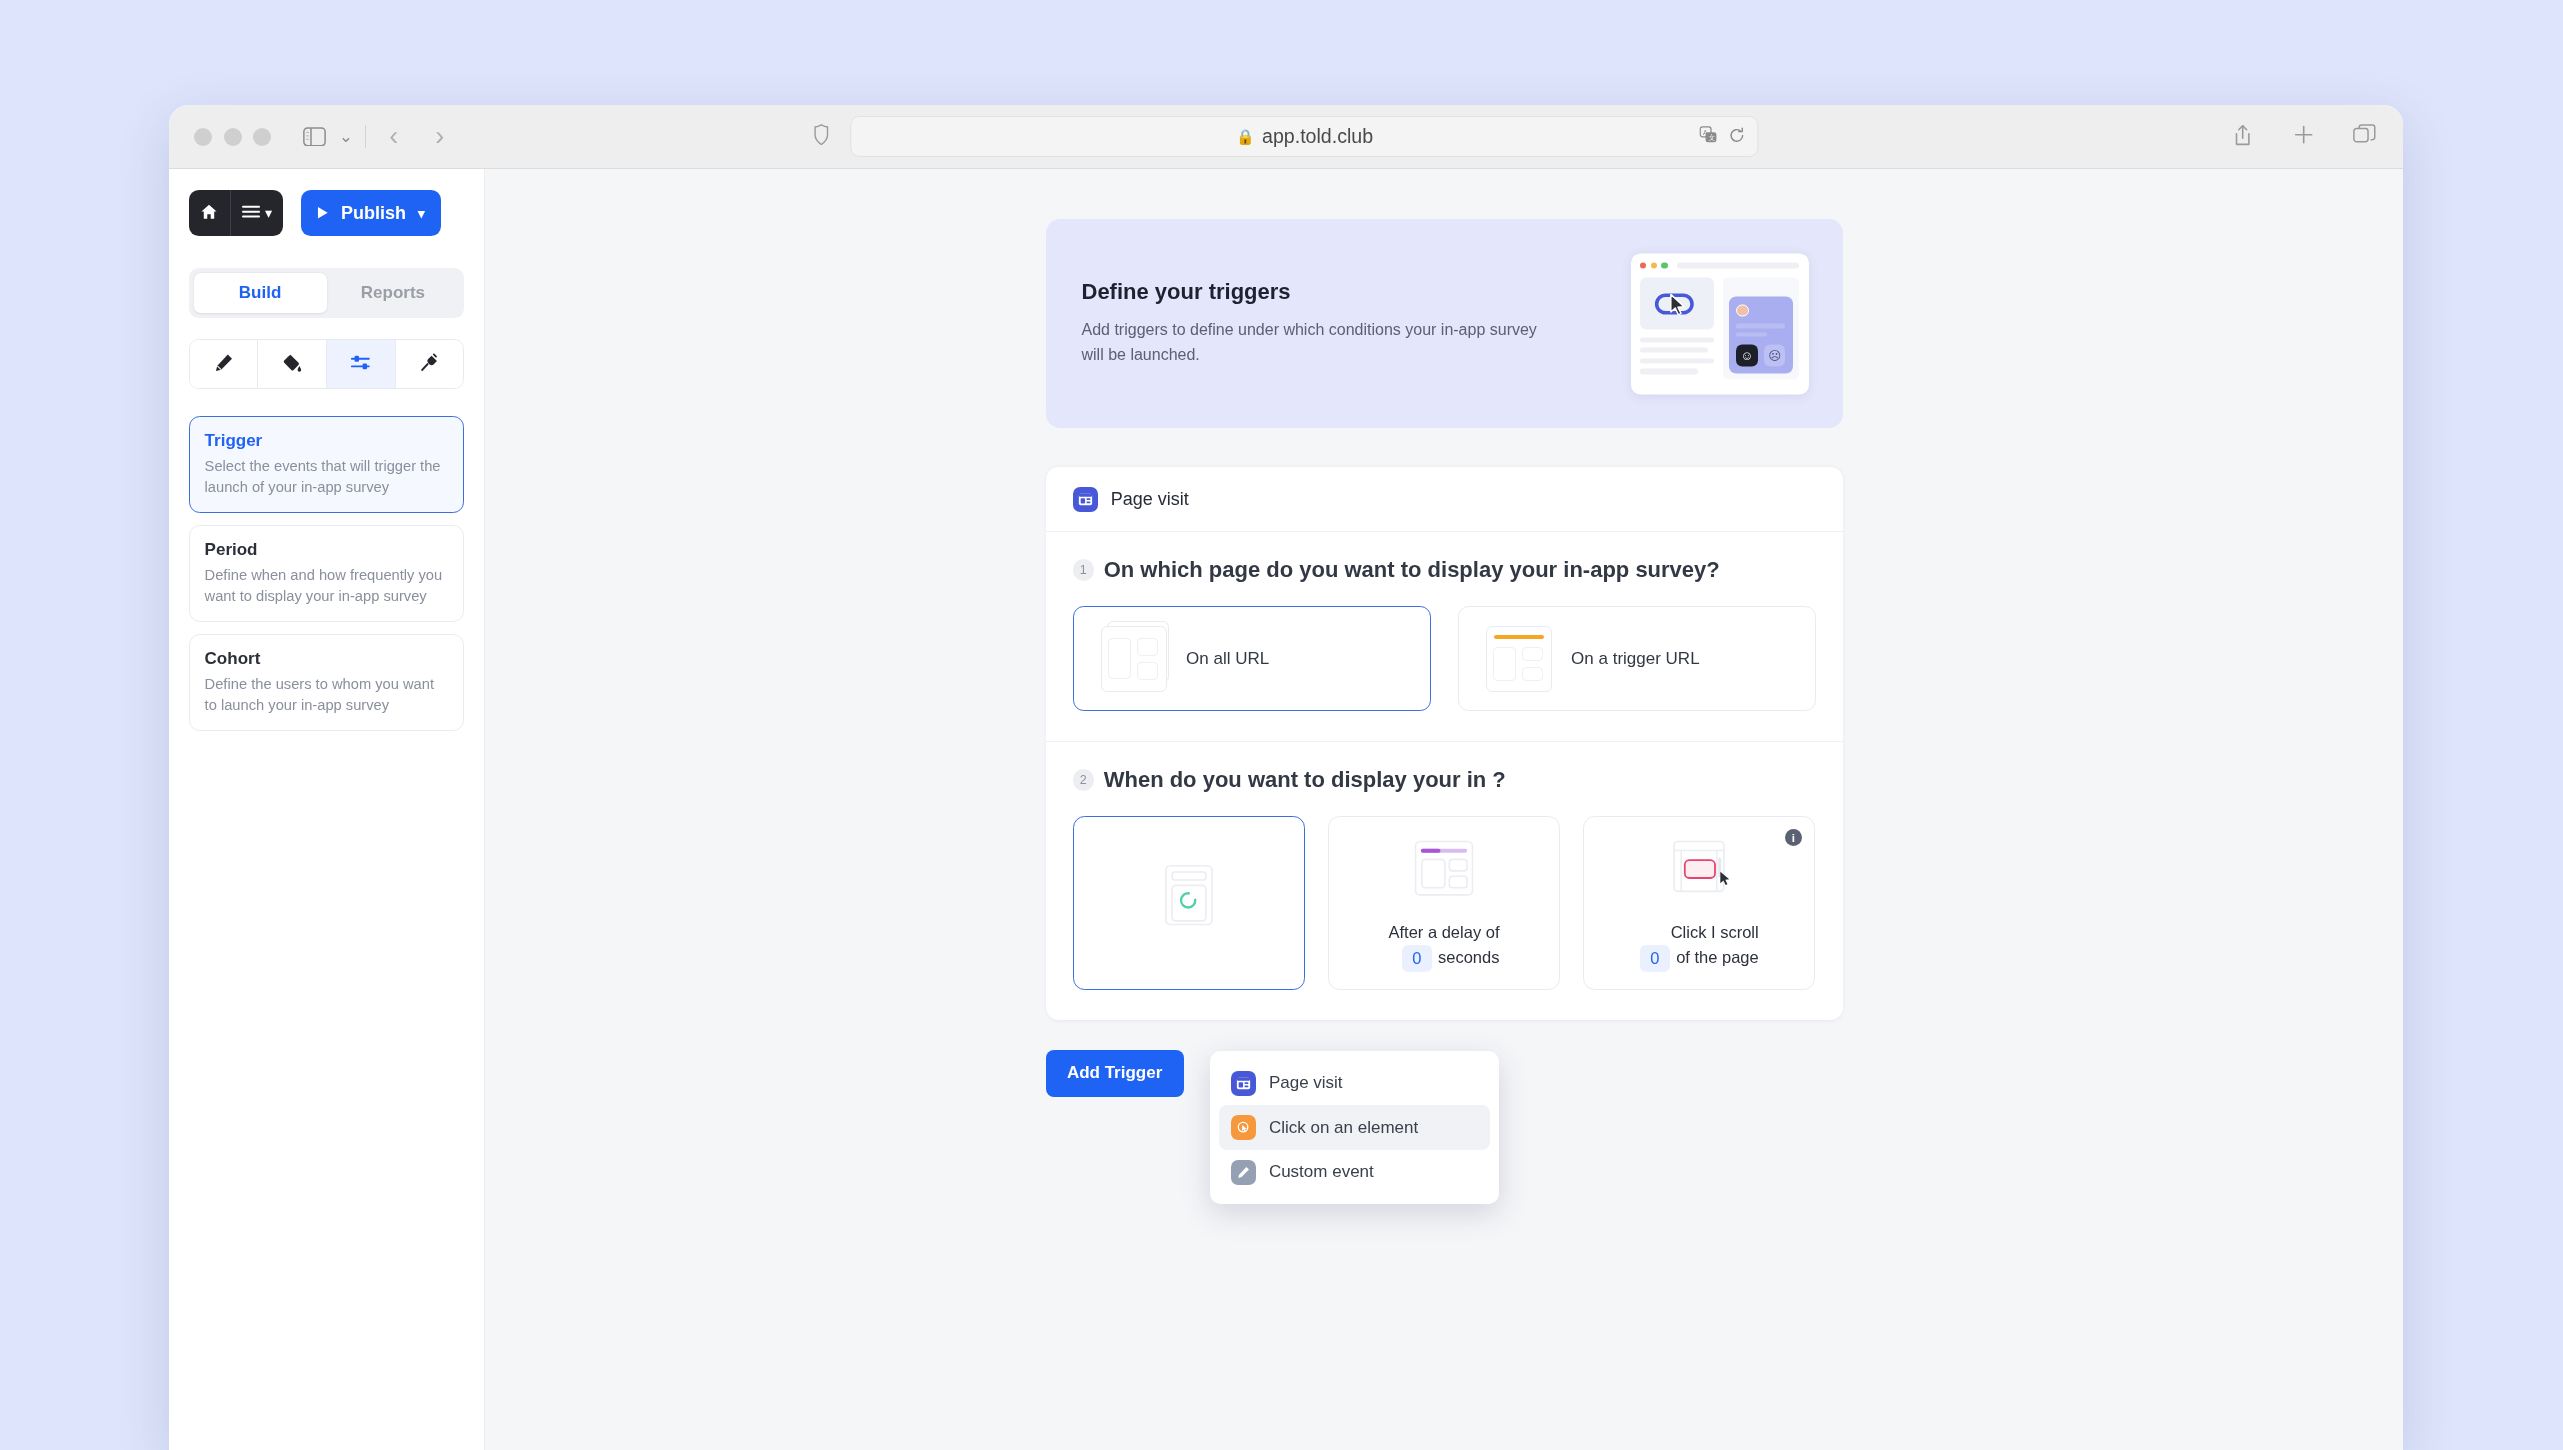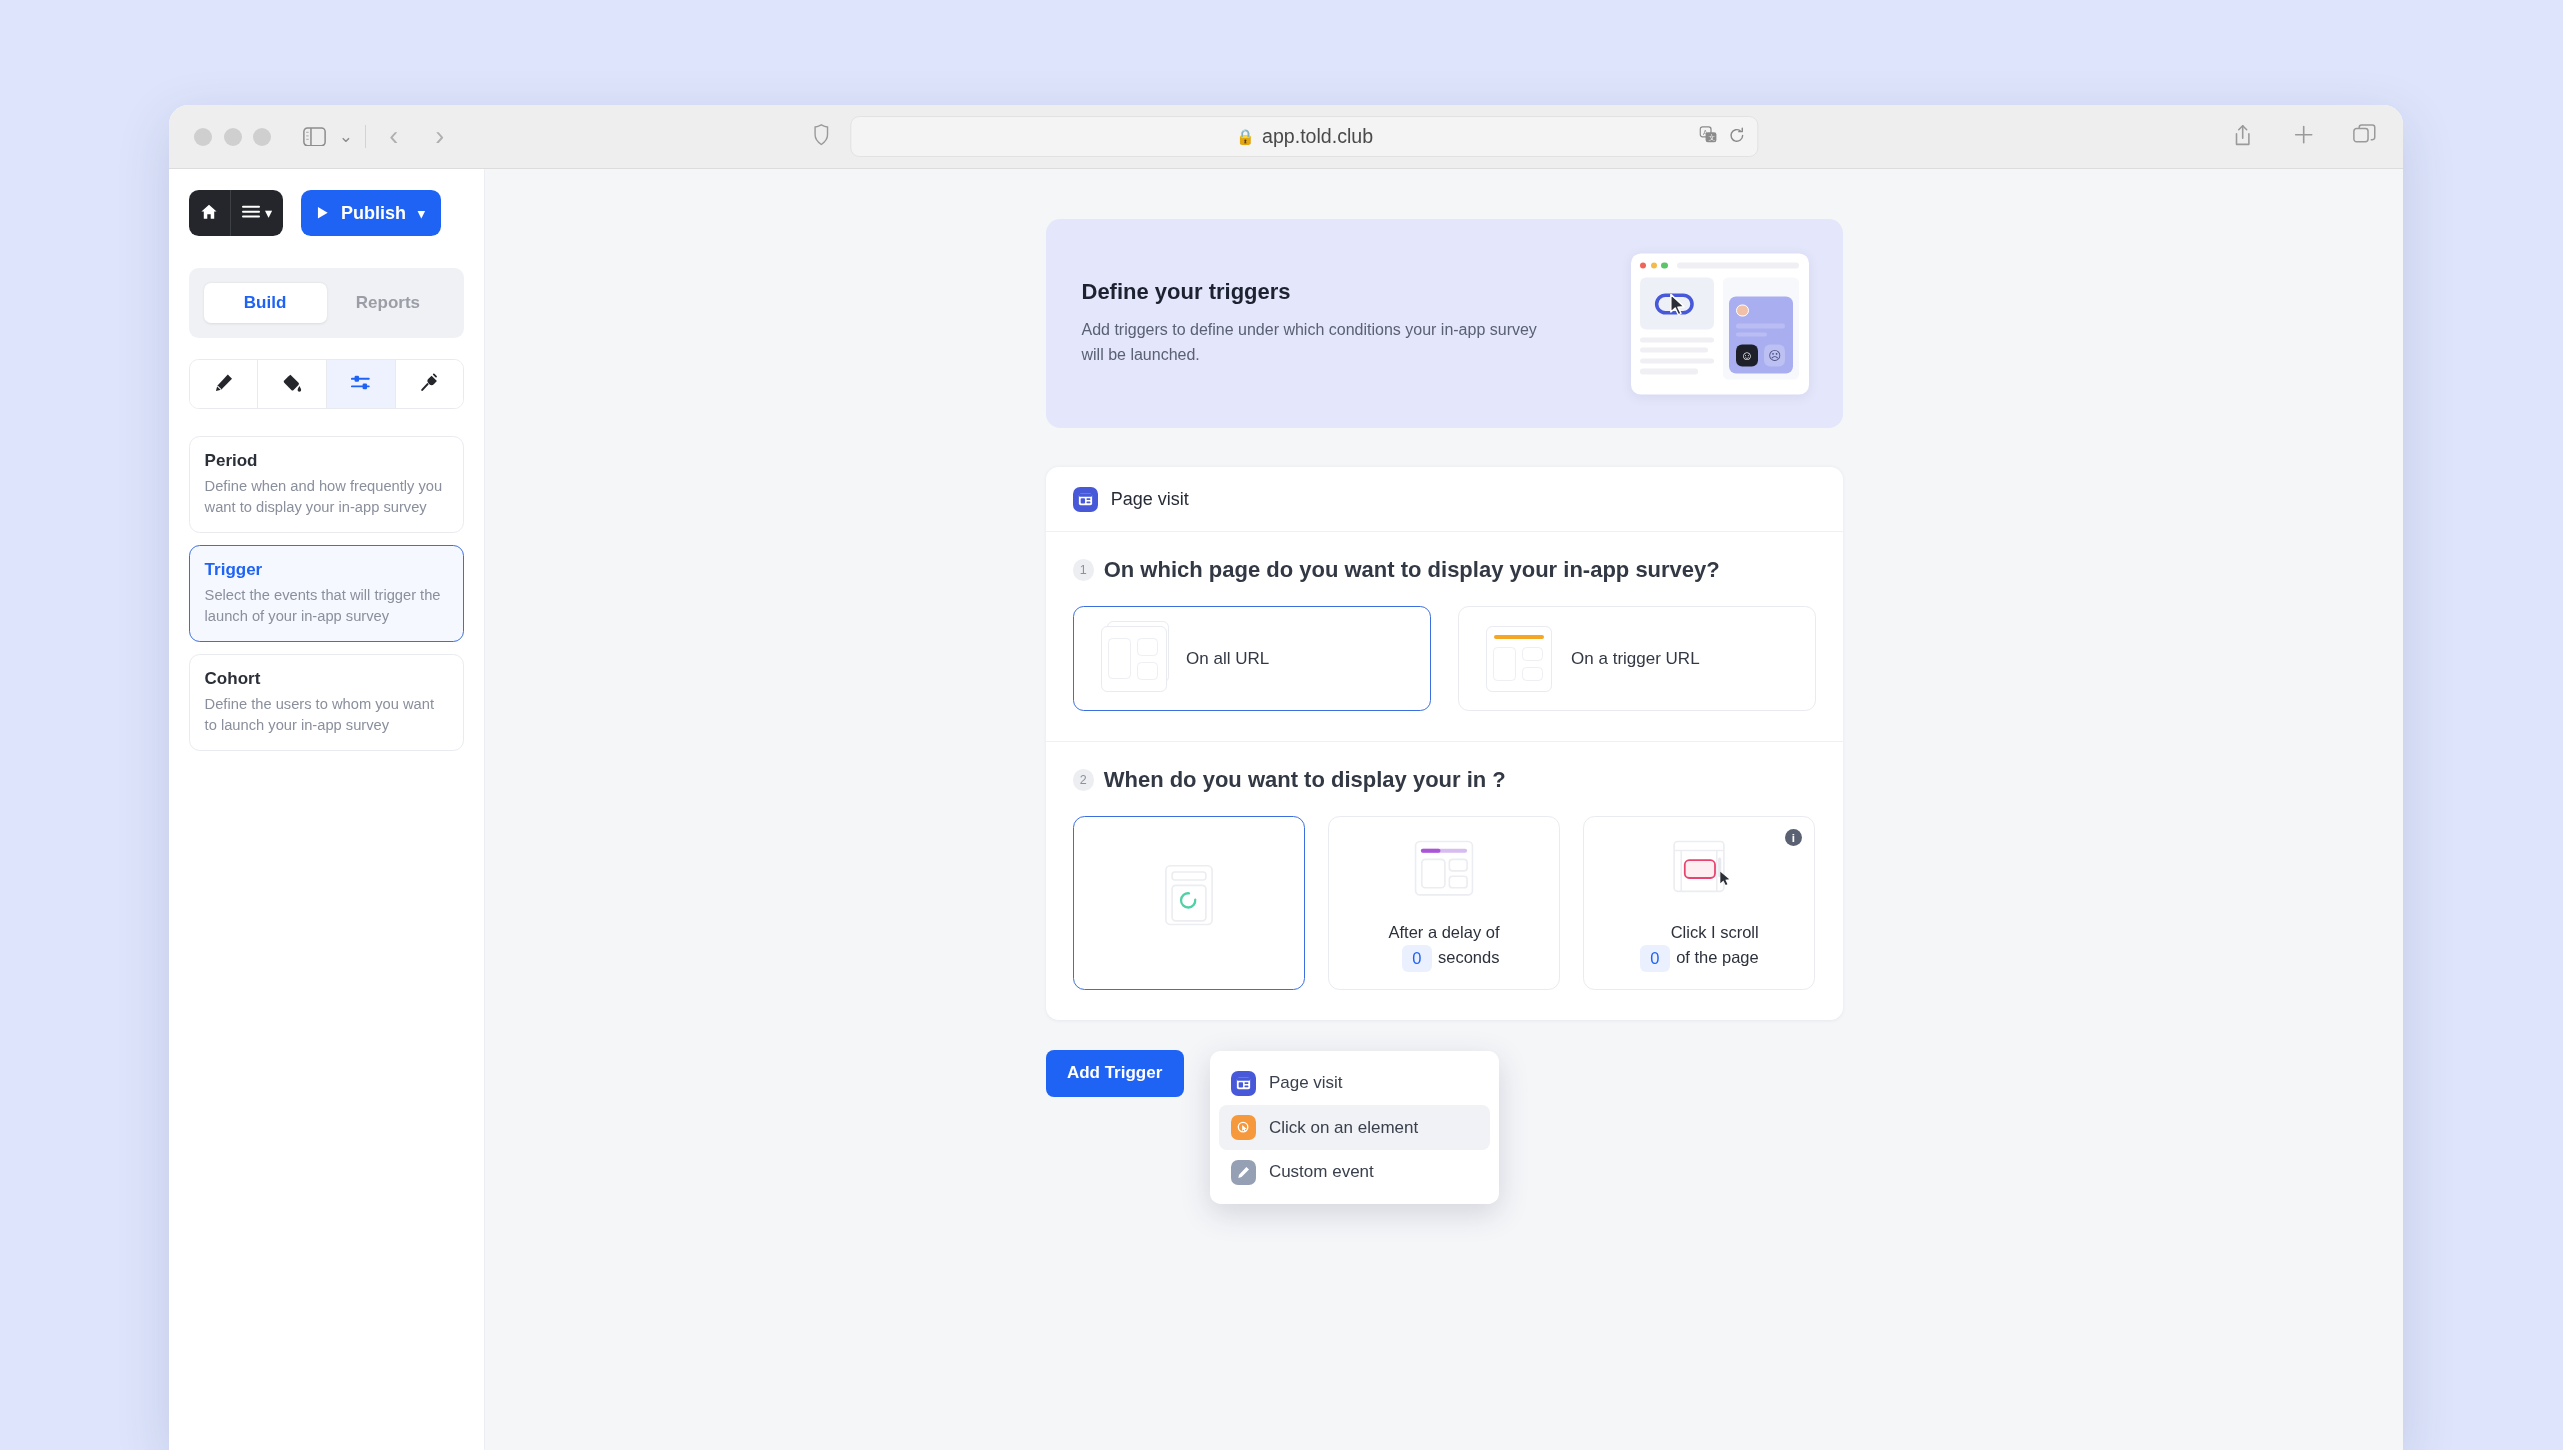--- a/index.html
+++ b/index.html
@@ -76,21 +76,21 @@
   #nav-sep { width: 0.9px; background: #3d4047; }
   #menu-btn { width: 53px; display: flex; align-items: center; justify-content: center; gap: 5.3px; color: #fff; }
   #publish-btn {
     height: 46px; background: #1f63f5; border-radius: 9.8px;
     display: flex; align-items: center; gap: 12px;
     padding: 0 16px; color: #fff; font-size: 18px; font-weight: bold;
   }
 
   #tabs {
     display: flex; background: #f0f1f5; border-radius: 9.8px;
-    padding: 15px; margin-bottom: 21.4px;
+    padding: 5px; margin-bottom: 21.4px;
   }
   .tab {
     flex: 1; text-align: center; padding: 9.8px 0;
     font-size: 17px; font-weight: bold; color: #9b9ea7; border-radius: 7.1px;
   }
   .tab.active { background: #fff; color: #1f63f5; box-shadow: 0 0.9px 2.7px rgba(0,0,0,.09); }
 
   #tool-row {
     display: flex; border: 0.9px solid #e8eaef; border-radius: 9.8px;
     overflow: hidden; margin-bottom: 27px;
@@ -365,27 +365,27 @@
           <span>
             <svg width="19.6" height="19.6" viewBox="0 0 22 22">
                 <path d="M13 3 L19 9 L15.5 12.5 A3.5 3.5 0 0 1 10.5 12.5 L9.5 11.5 A3.5 3.5 0 0 1 9.5 6.5 Z" fill="#24262b"></path>
                 <line x1="8.5" y1="12.5" x2="2.5" y2="19" stroke="#24262b" stroke-width="2.3" stroke-linecap="round"></line>
                 <line x1="15.5" y1="1.5" x2="18" y2="4" stroke="#24262b" stroke-width="2" stroke-linecap="round"></line>
               </svg>
           </span>
         </div>
       </div>
 
+      <div class="side-card active">
+        <div class="side-card-title">Trigger</div>
+        <div class="side-card-desc">Select the events that will trigger the launch of your in-app survey</div>
+      </div>
       <div class="side-card">
         <div class="side-card-title">Period</div>
         <div class="side-card-desc">Define when and how frequently you want to display your in-app survey</div>
-      </div>
-      <div class="side-card active">
-        <div class="side-card-title">Trigger</div>
-        <div class="side-card-desc">Select the events that will trigger the launch of your in-app survey</div>
       </div>
       <div class="side-card">
         <div class="side-card-title">Cohort</div>
         <div class="side-card-desc">Define the users to whom you want to launch your in-app survey</div>
       </div>
     </div>
 
     <div id="main">
       <div id="main-inner">
 

